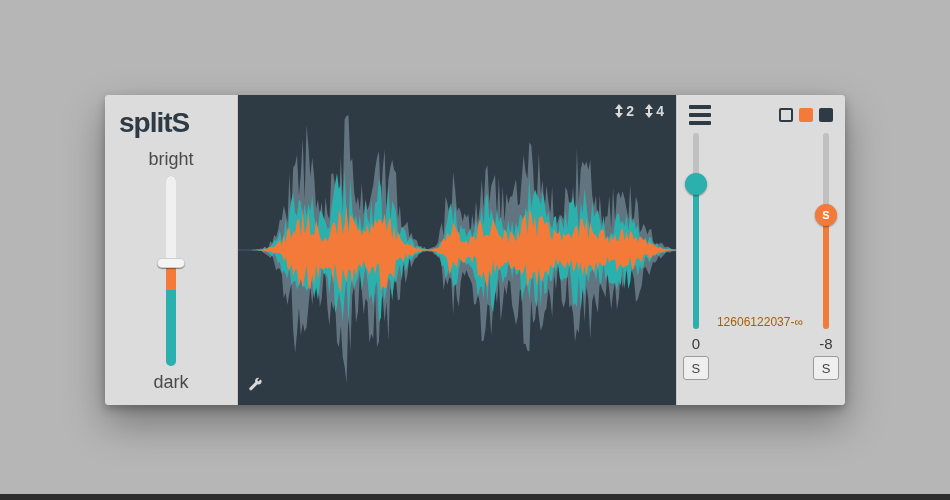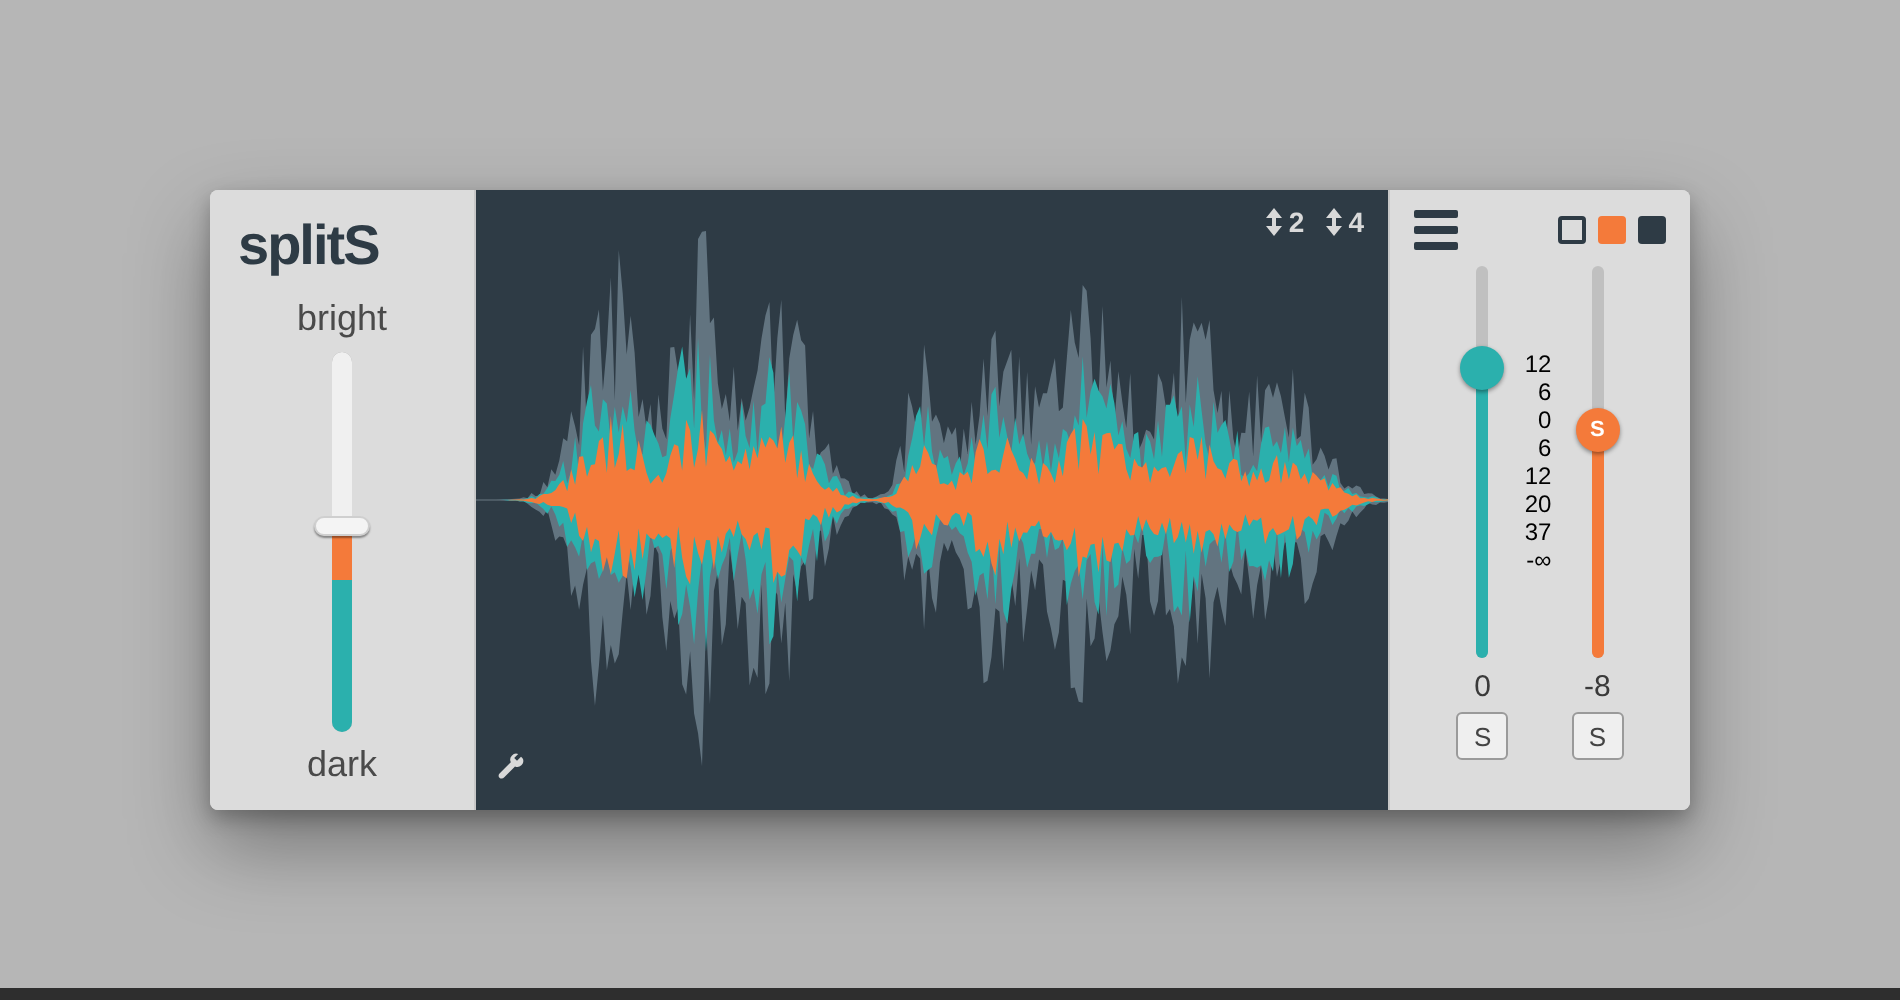--- a/index.html
+++ b/index.html
@@ -55,21 +55,21 @@
   .rtop{
     width:100%;display:flex;justify-content:space-between;align-items:center;
     padding:10px 12px 4px 12px;box-sizing:border-box;
   }
   .hamburger{display:flex;flex-direction:column;gap:4px}
   .hamburger span{display:block;width:22px;height:4px;background:#2e3b45;border-radius:1px}
   .swatches{display:flex;gap:6px;align-items:center}
   .sw{width:14px;height:14px;border-radius:2px}
   .sw.outline{border:2px solid #2e3b45;width:10px;height:10px}
   .faders{flex:1;width:100%;display:flex;justify-content:center;gap:8px;padding:4px 6px 0 6px;box-sizing:border-box}
-  .scale{display:flex;flex-direction:column;justify-content:center;align-items:flex-end;height:196px;font-size:12px;color:#000000;padding-right:2px}
+  .scale{display:flex;flex-direction:row;justify-content:flex-end;align-items:flex-end;height:196px;font-size:12px;color:#a16207;padding-right:2px}
   .fader{display:flex;flex-direction:column;align-items:center}
   .ftrack{position:relative;width:6px;height:196px;background:#c0c0c0;border-radius:3px}
   .ffill{position:absolute;left:0;right:0;bottom:0;border-radius:3px}
   .fknob{
     position:absolute;left:50%;transform:translate(-50%,-50%);
     width:22px;height:22px;border-radius:50%;
     box-shadow:0 1px 2px rgba(0,0,0,.4);
     display:flex;align-items:center;justify-content:center;
     font-size:11px;font-weight:700;color:#fff;
   }

